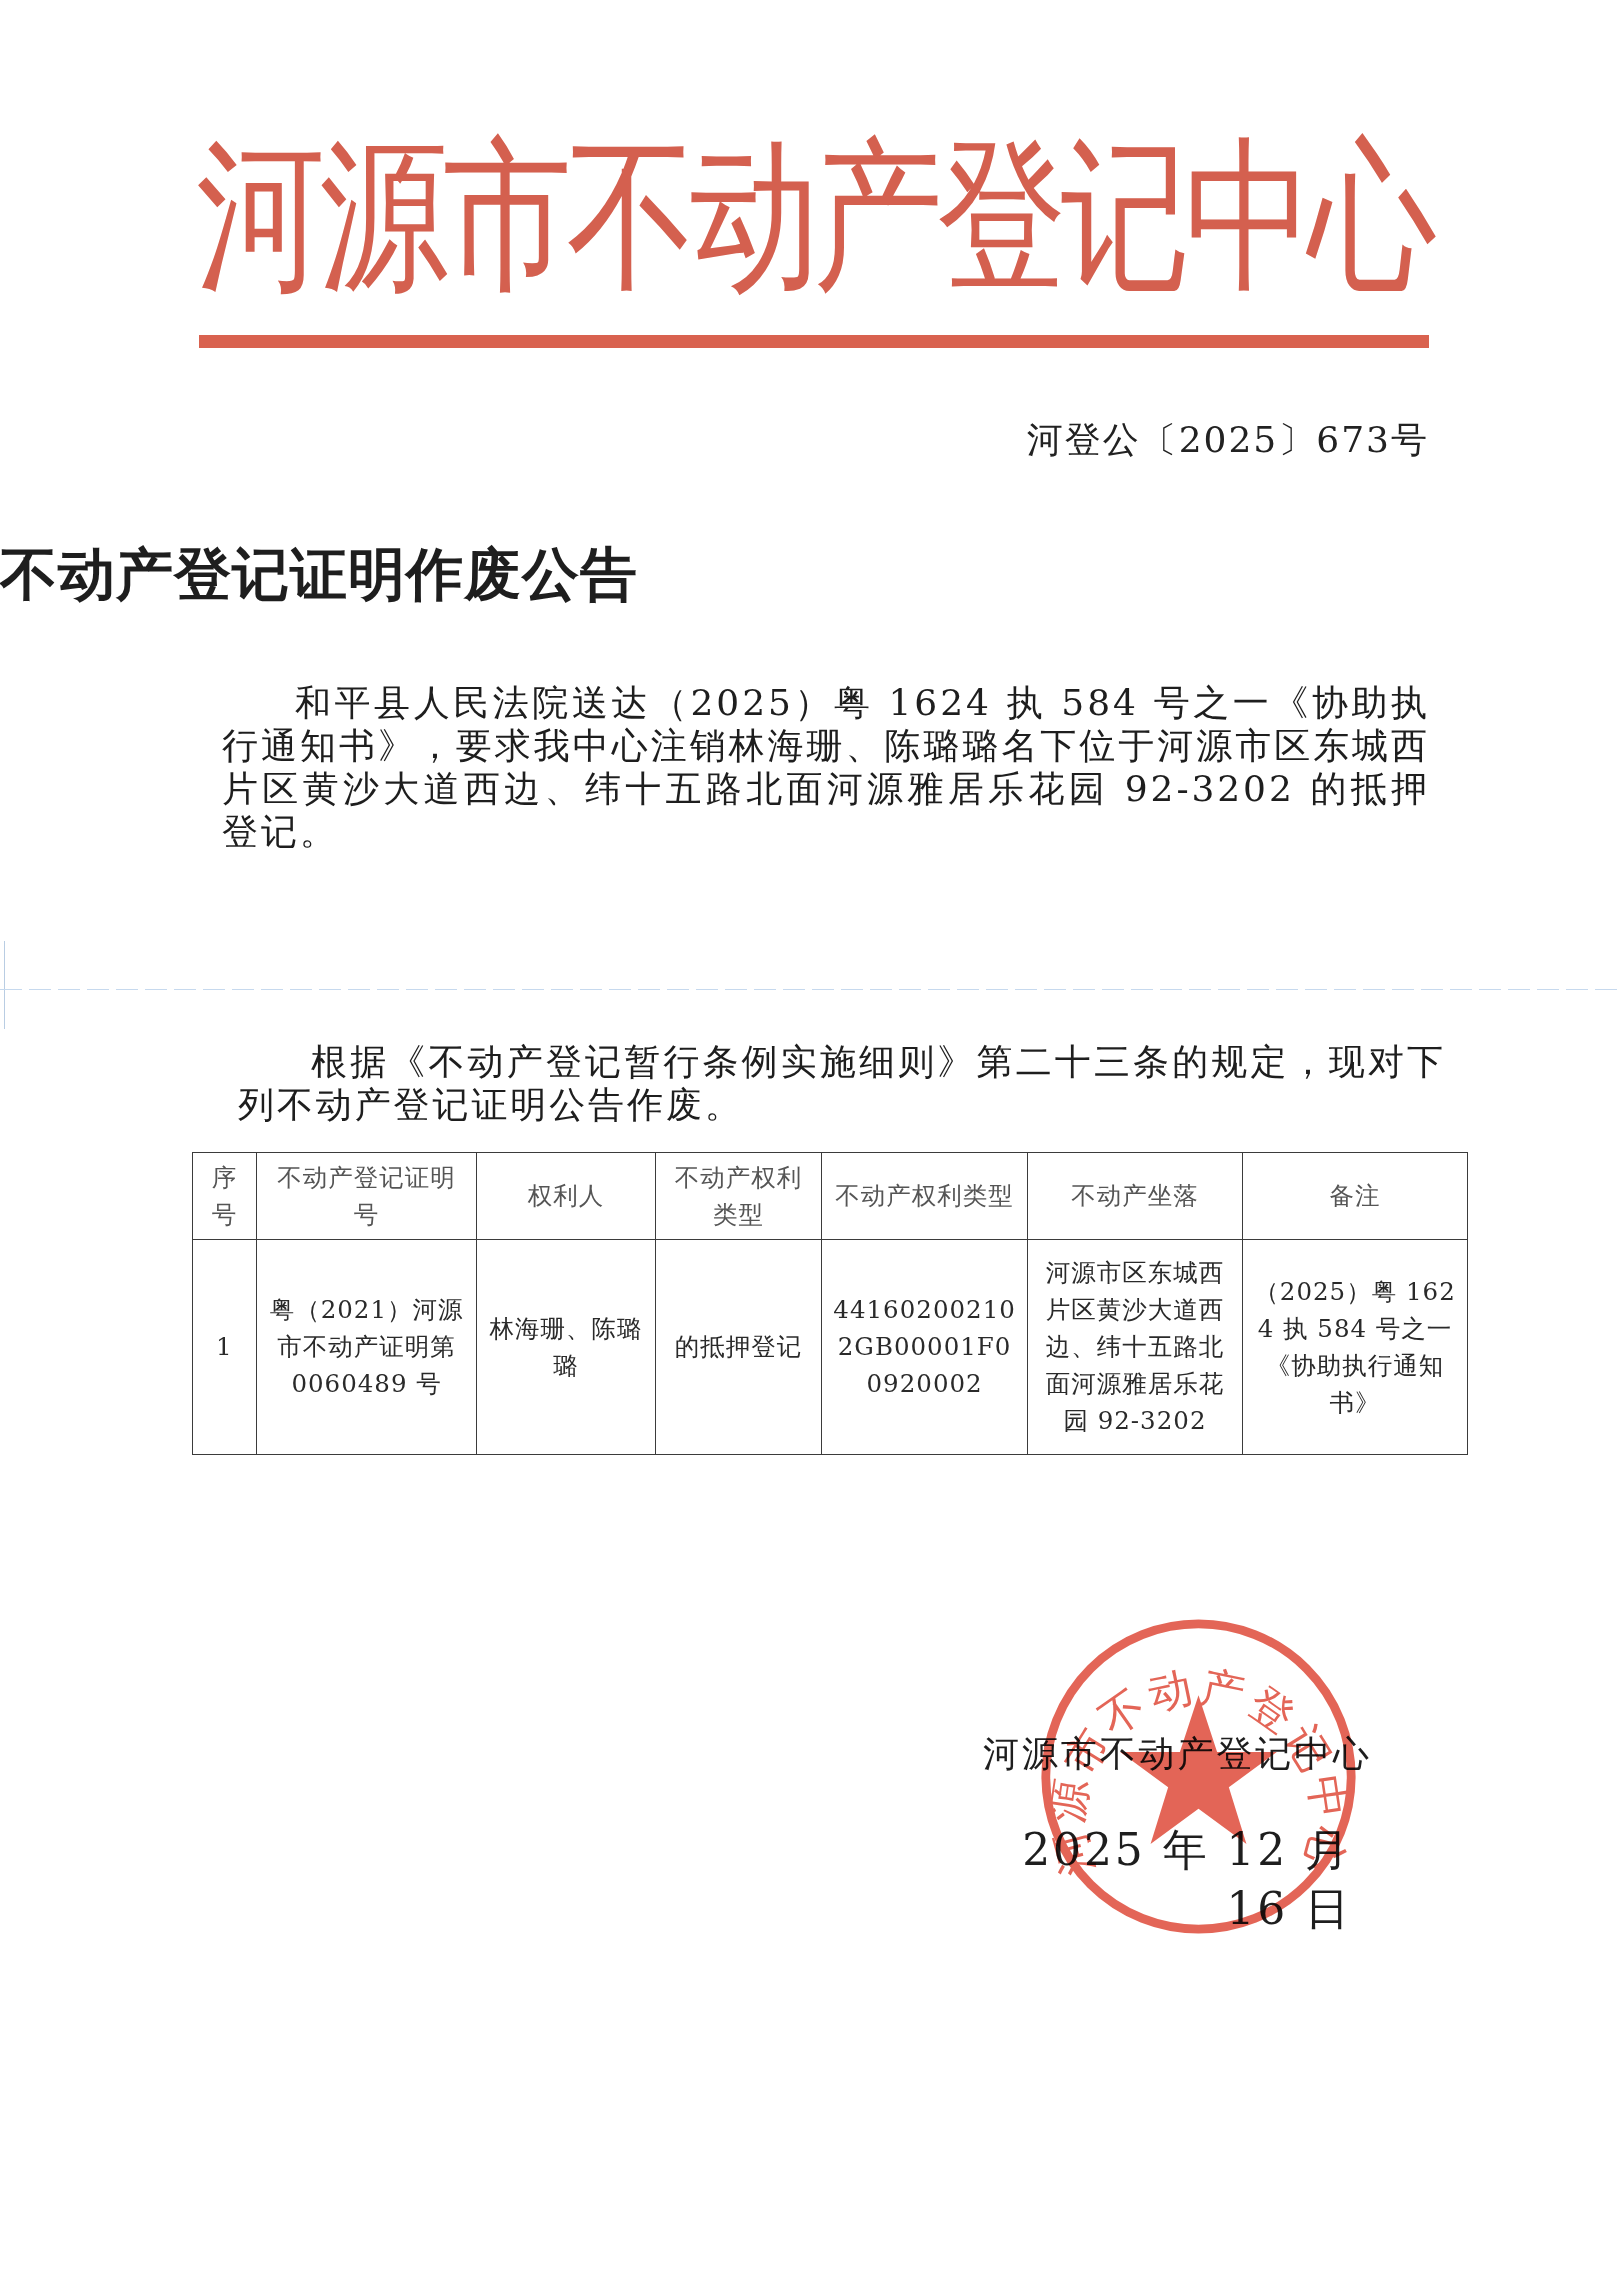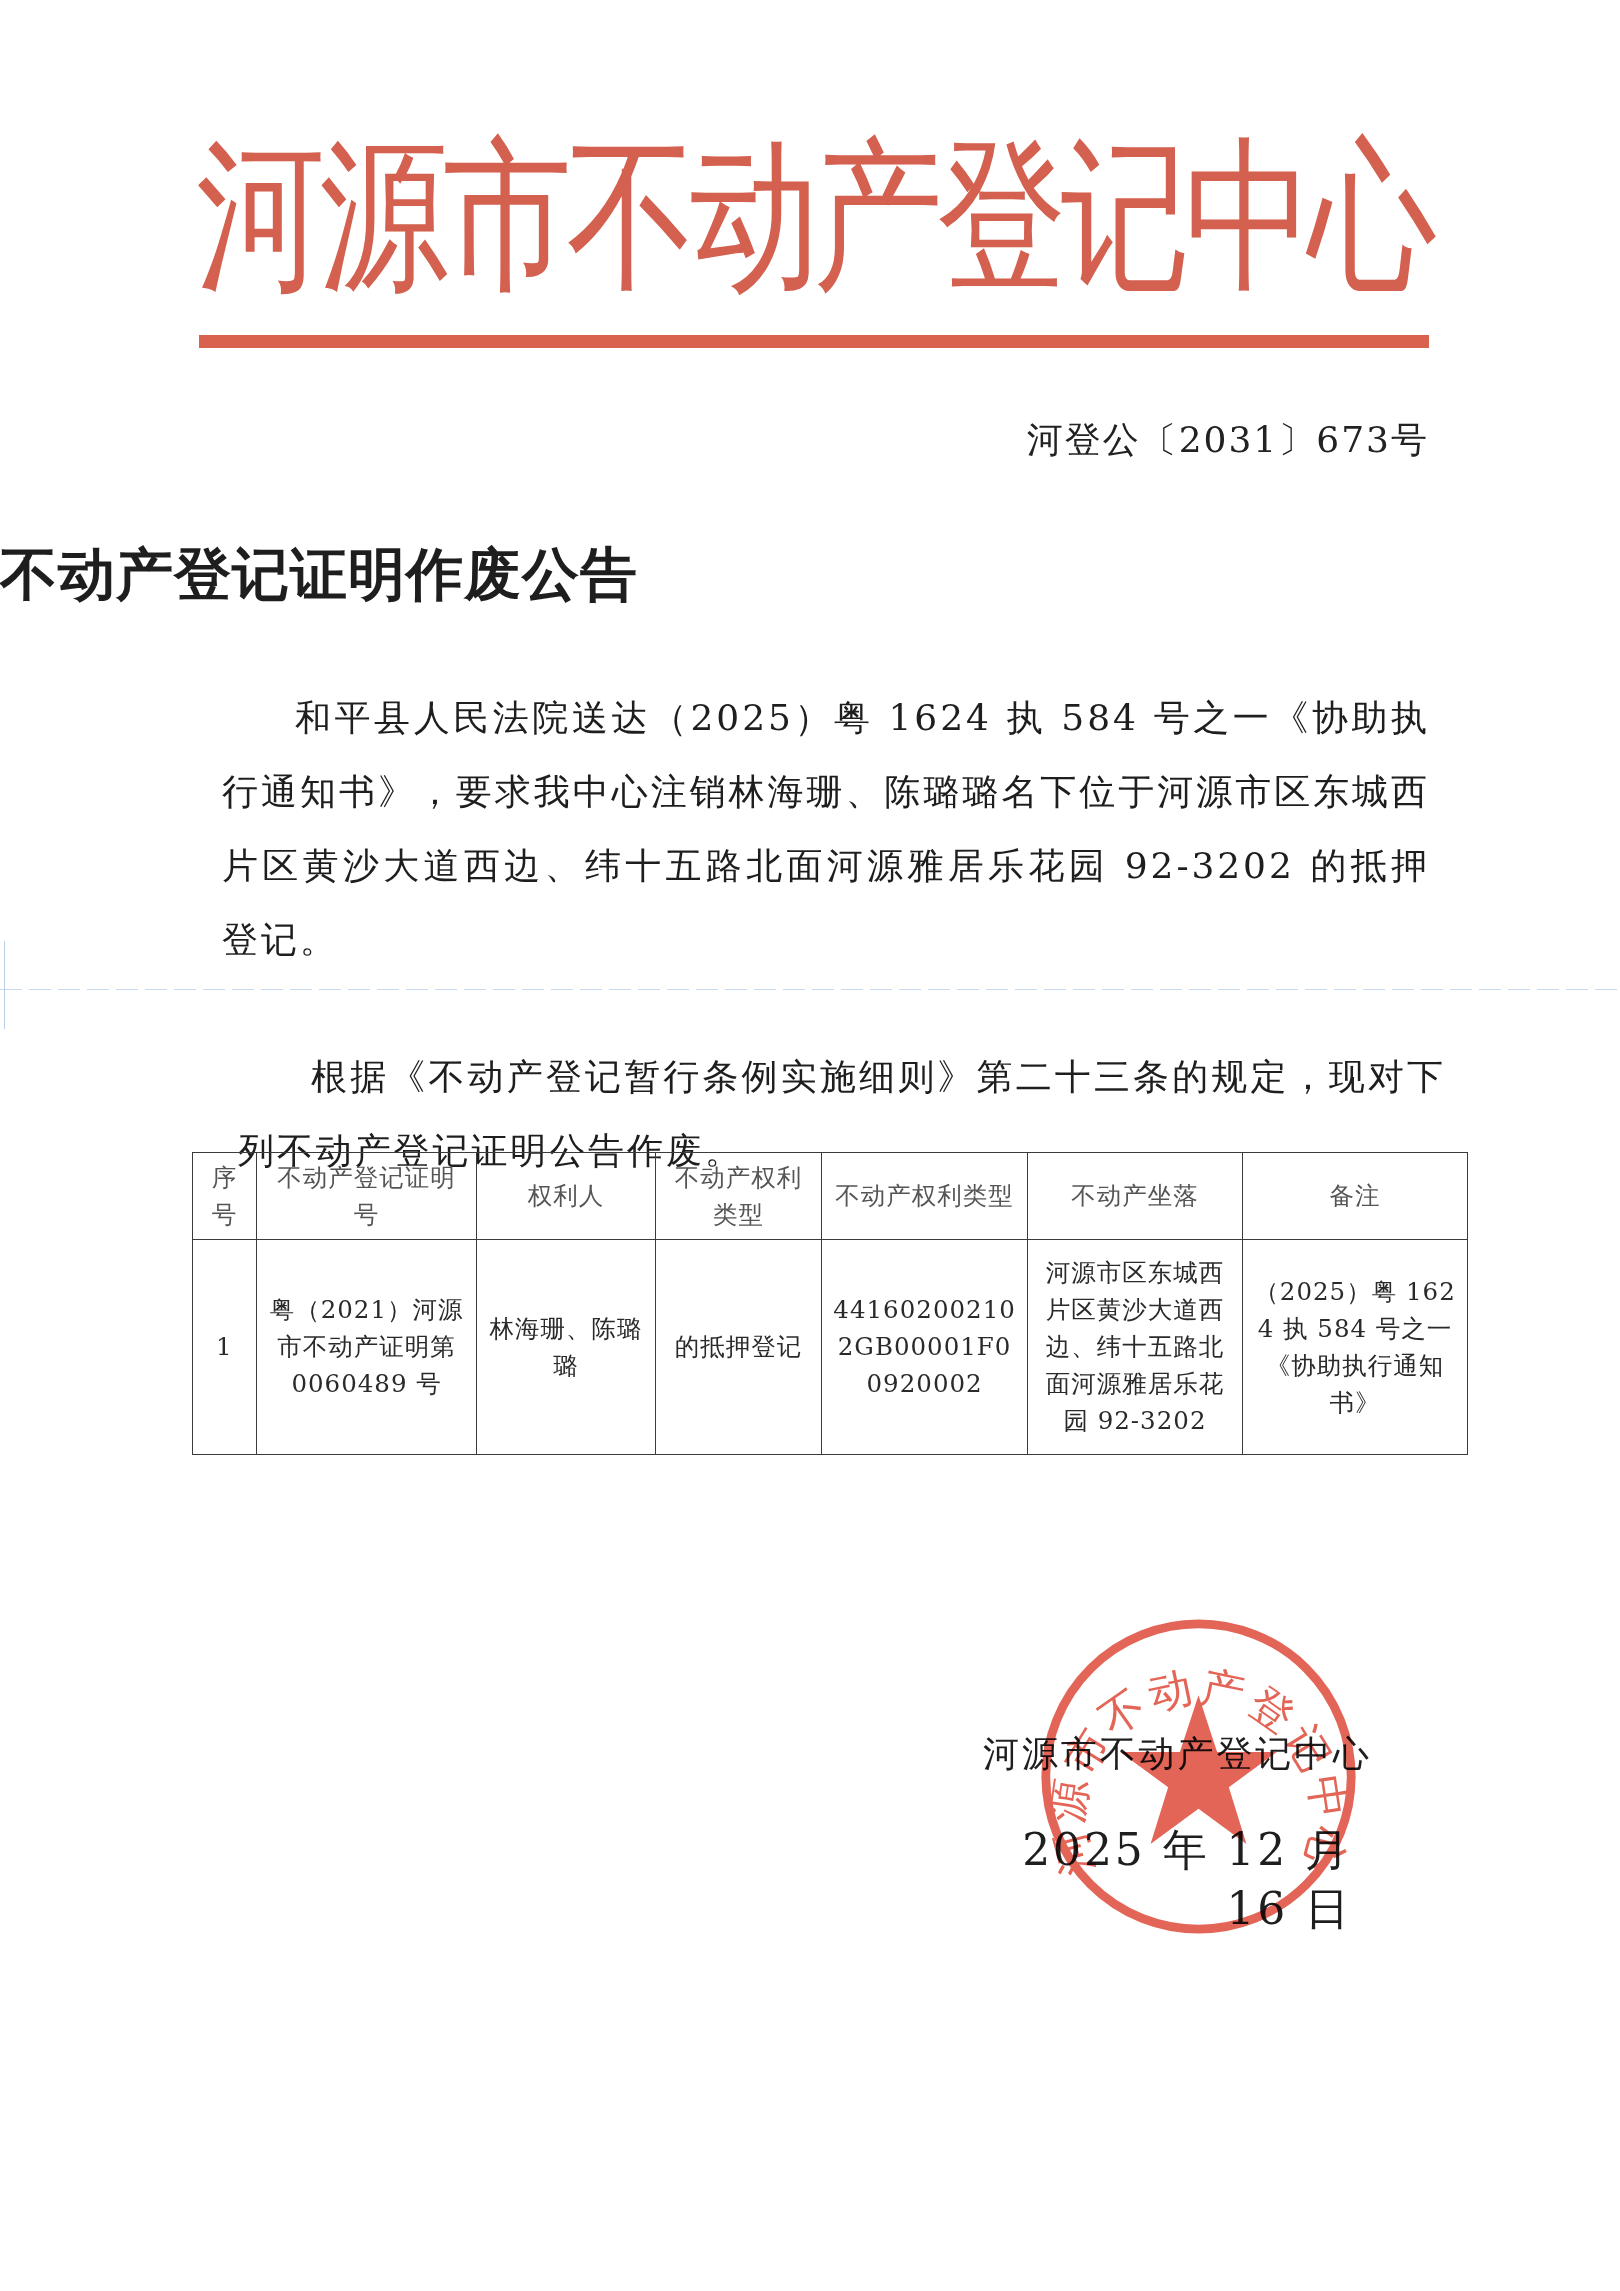--- a/index.html
+++ b/index.html
@@ -34,21 +34,21 @@
       font-size: 36px; letter-spacing: 2px; color: #222;
       text-align: right;
     }
     .doc-title {
       position: absolute; left: 0; top: 537px; width: 1620px; 
       font-size: 57px; font-weight: bold; letter-spacing: 1px; color: #1e1e1e;
       font-family: "DejaVu Serif", serif;
     }
     .para {
       position: absolute; left: 222px; width: 1208px;
-      font-size: 36px; line-height: 74px; color: #1e1e1e;
+      font-size: 36px; line-height: 43px; color: #1e1e1e;
       text-align: justify; text-indent: 73px; letter-spacing: 2.9px;
     }
     .para1 { top: 681px; }
     .para2 { top: 1024px; }
     table.cert-table {
       position: absolute; left: 192px; top: 1152px; width: 1276px;
       border-collapse: collapse; table-layout: fixed;
       font-size: 24.5px; color: #2a2a2a;
     }
     table.cert-table th, table.cert-table td {
@@ -85,21 +85,21 @@
   <span>动</span>
   <span>产</span>
   <span>登</span>
   <span>记</span>
   <span>中</span>
   <span>心</span>
 </div>
 
 <div class="red-rule"></div>
 
-<div class="doc-number">河登公〔2031〕673号</div>
+<div class="doc-number">河登公〔2025〕673号</div>
 
 <div class="doc-title">不动产登记证明作废公告</div>
 
 <p class="para para1" style="margin:0">和平县人民法院送达（2025）粤 1624 执 584 号之一《协助执行通知书》，要求我中心注销林海珊、陈璐璐名下位于河源市区东城西片区黄沙大道西边、纬十五路北面河源雅居乐花园 92-3202 的抵押登记。</p>
 <p class="para para2" style="margin:16px">根据《不动产登记暂行条例实施细则》第二十三条的规定，现对下列不动产登记证明公告作废。</p>
 
 <table class="cert-table">
   <colgroup>
     <col style="width:59px">
     <col style="width:204px">

